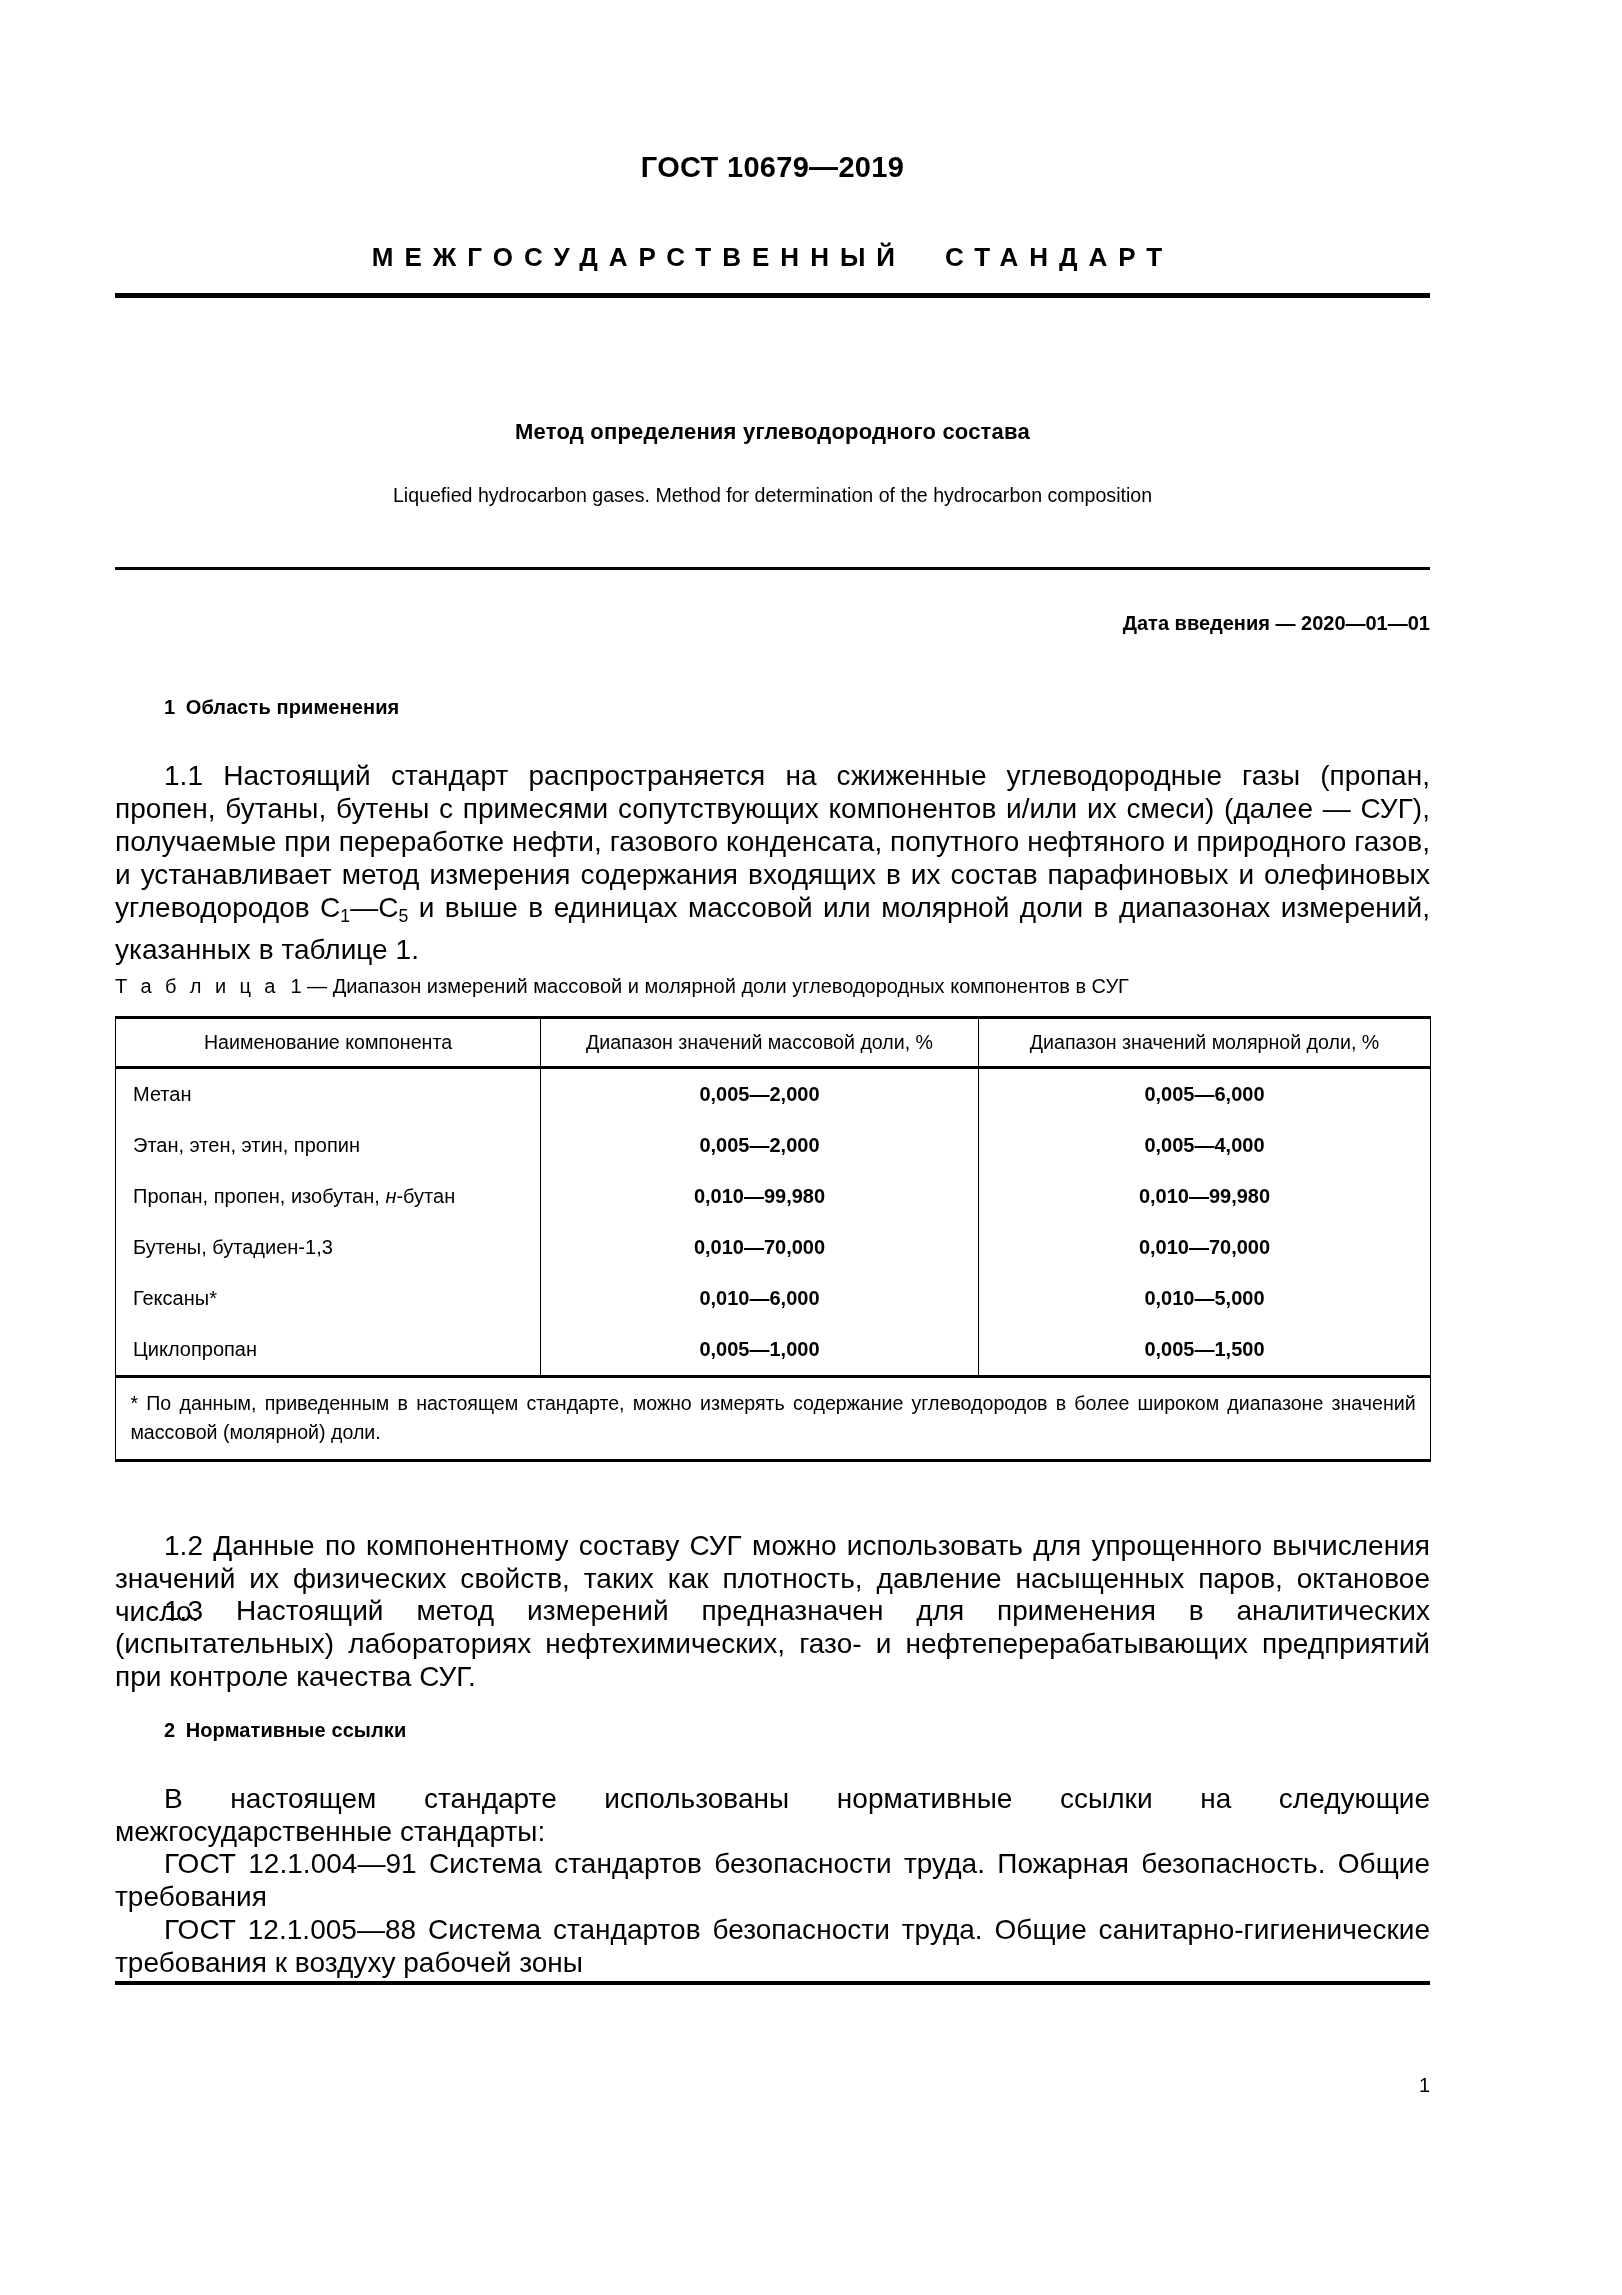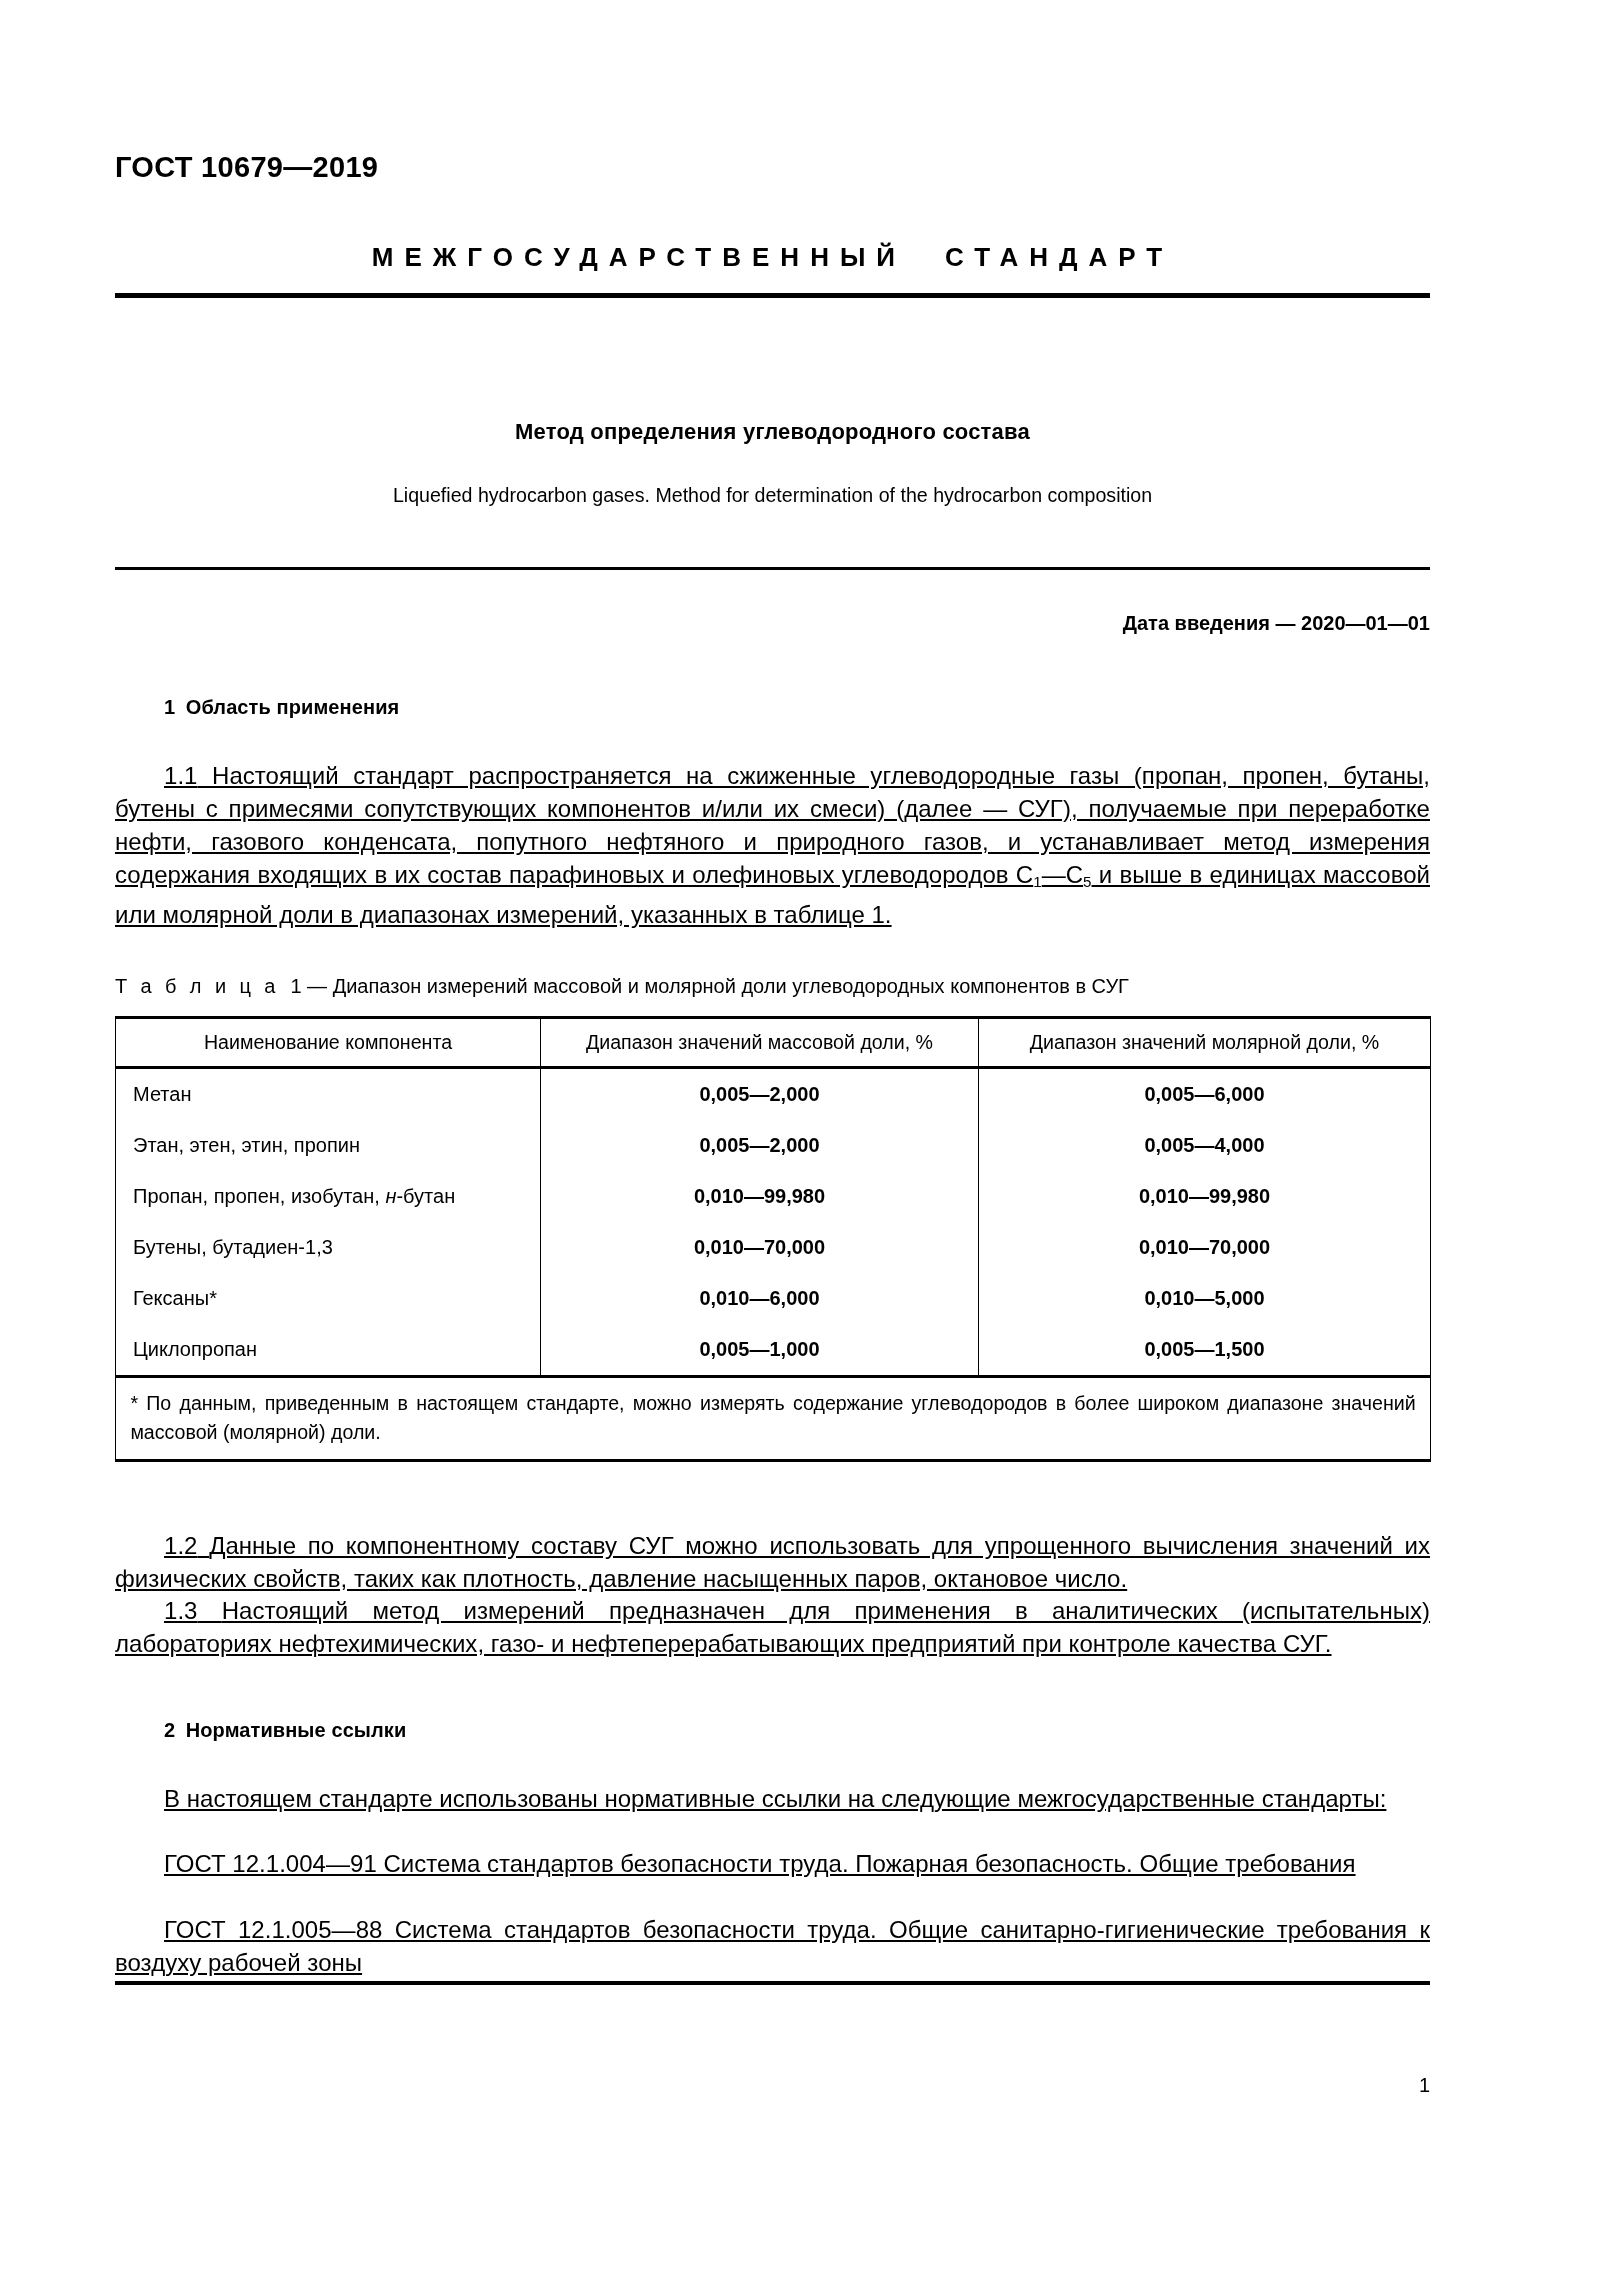--- a/index.html
+++ b/index.html
@@ -22,21 +22,21 @@
   
   .col {
     position: absolute;
     left: 115px;
     width: 1315px;
   }
 
   
   .gost-number {
     top: 151px;
-    text-align: left;
+    text-align: center;
     font-size: 29px;
     font-weight: bold;
     letter-spacing: 0.3px;
   }
   .mgs-standard {
     top: 242px;
     text-align: center;
     font-size: 26px;
     font-weight: bold;
   }
@@ -92,26 +92,25 @@
 
   
   .h-section {
     font-size: 20px;
     font-weight: bold;
     letter-spacing: 0.1px;
   }
   .h-section .num { margin-right: 10.5px; }
 
   .para {
-    font-size: 24px;
+    font-size: 28px;
     line-height: 33px;
     text-align: justify;
     text-justify: inter-word;
     letter-spacing: 0.03px;
-    text-decoration: underline;
   }
   .para .ind { display: inline-block; width: 49px; }
   sub { font-size: 0.63em; vertical-align: -0.28em; }
   .it { font-style: italic; }
 
   
   .table-caption {
     font-size: 20px;
     line-height: 29px;
   }

